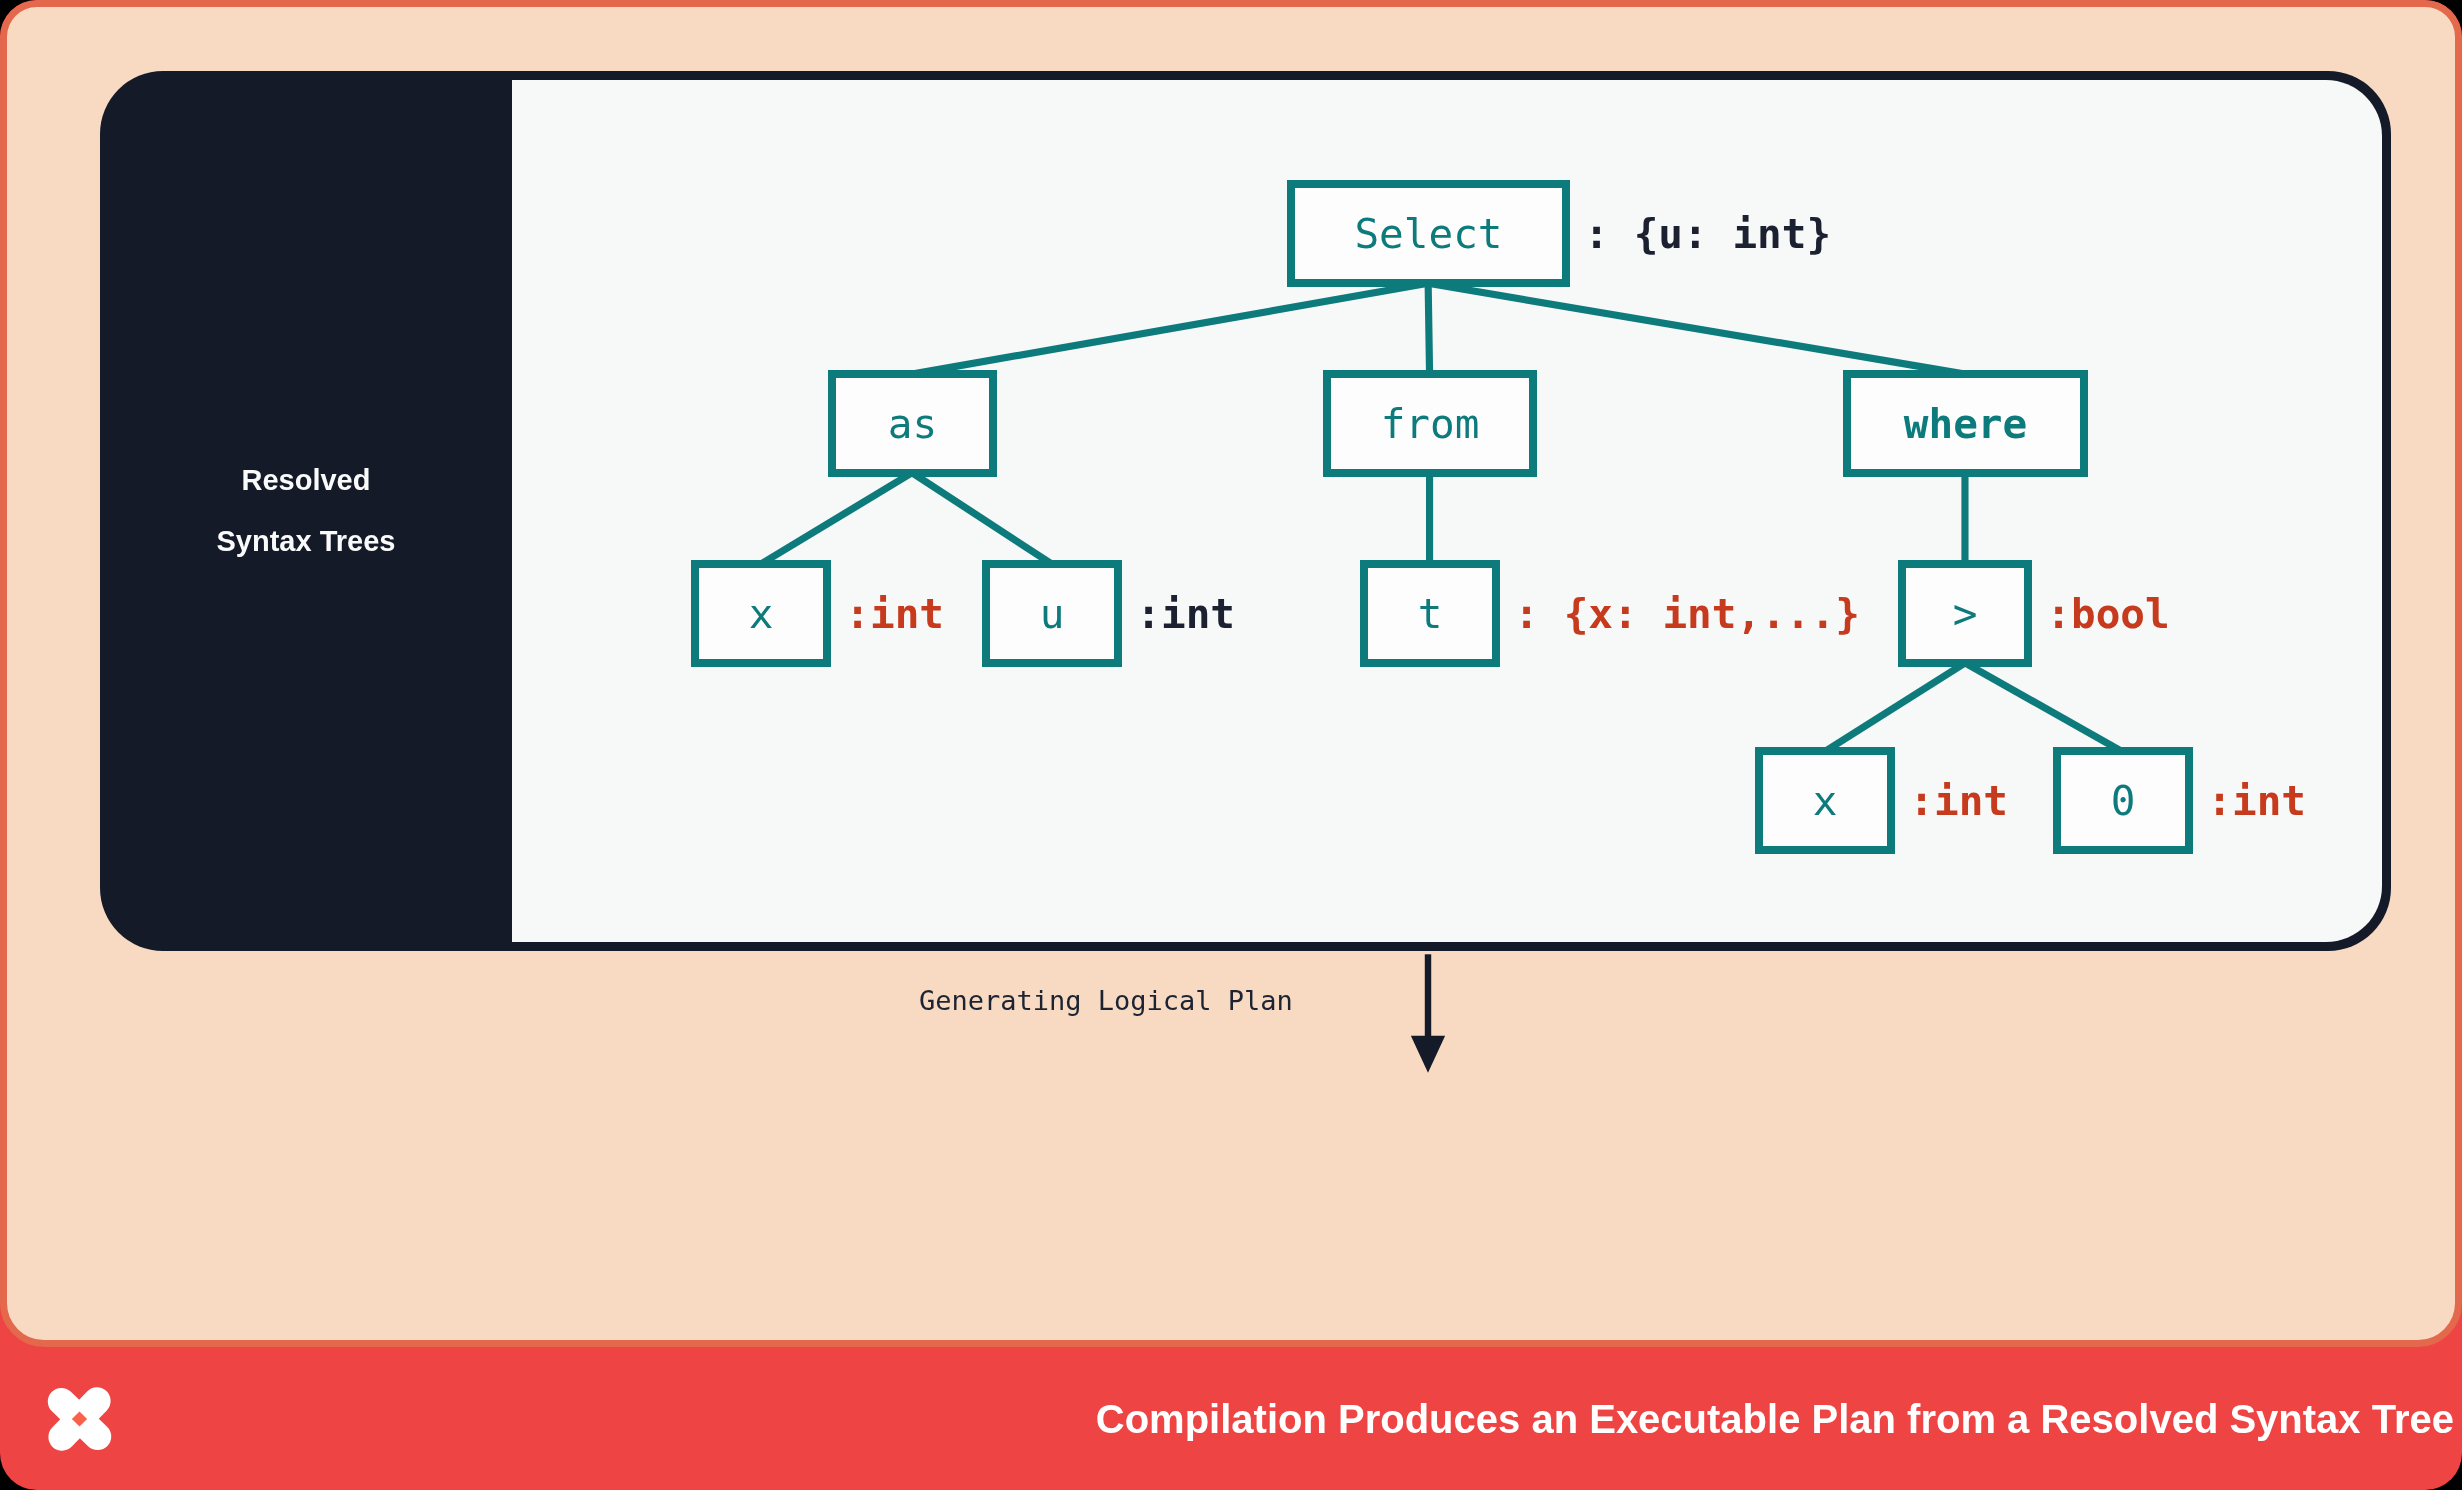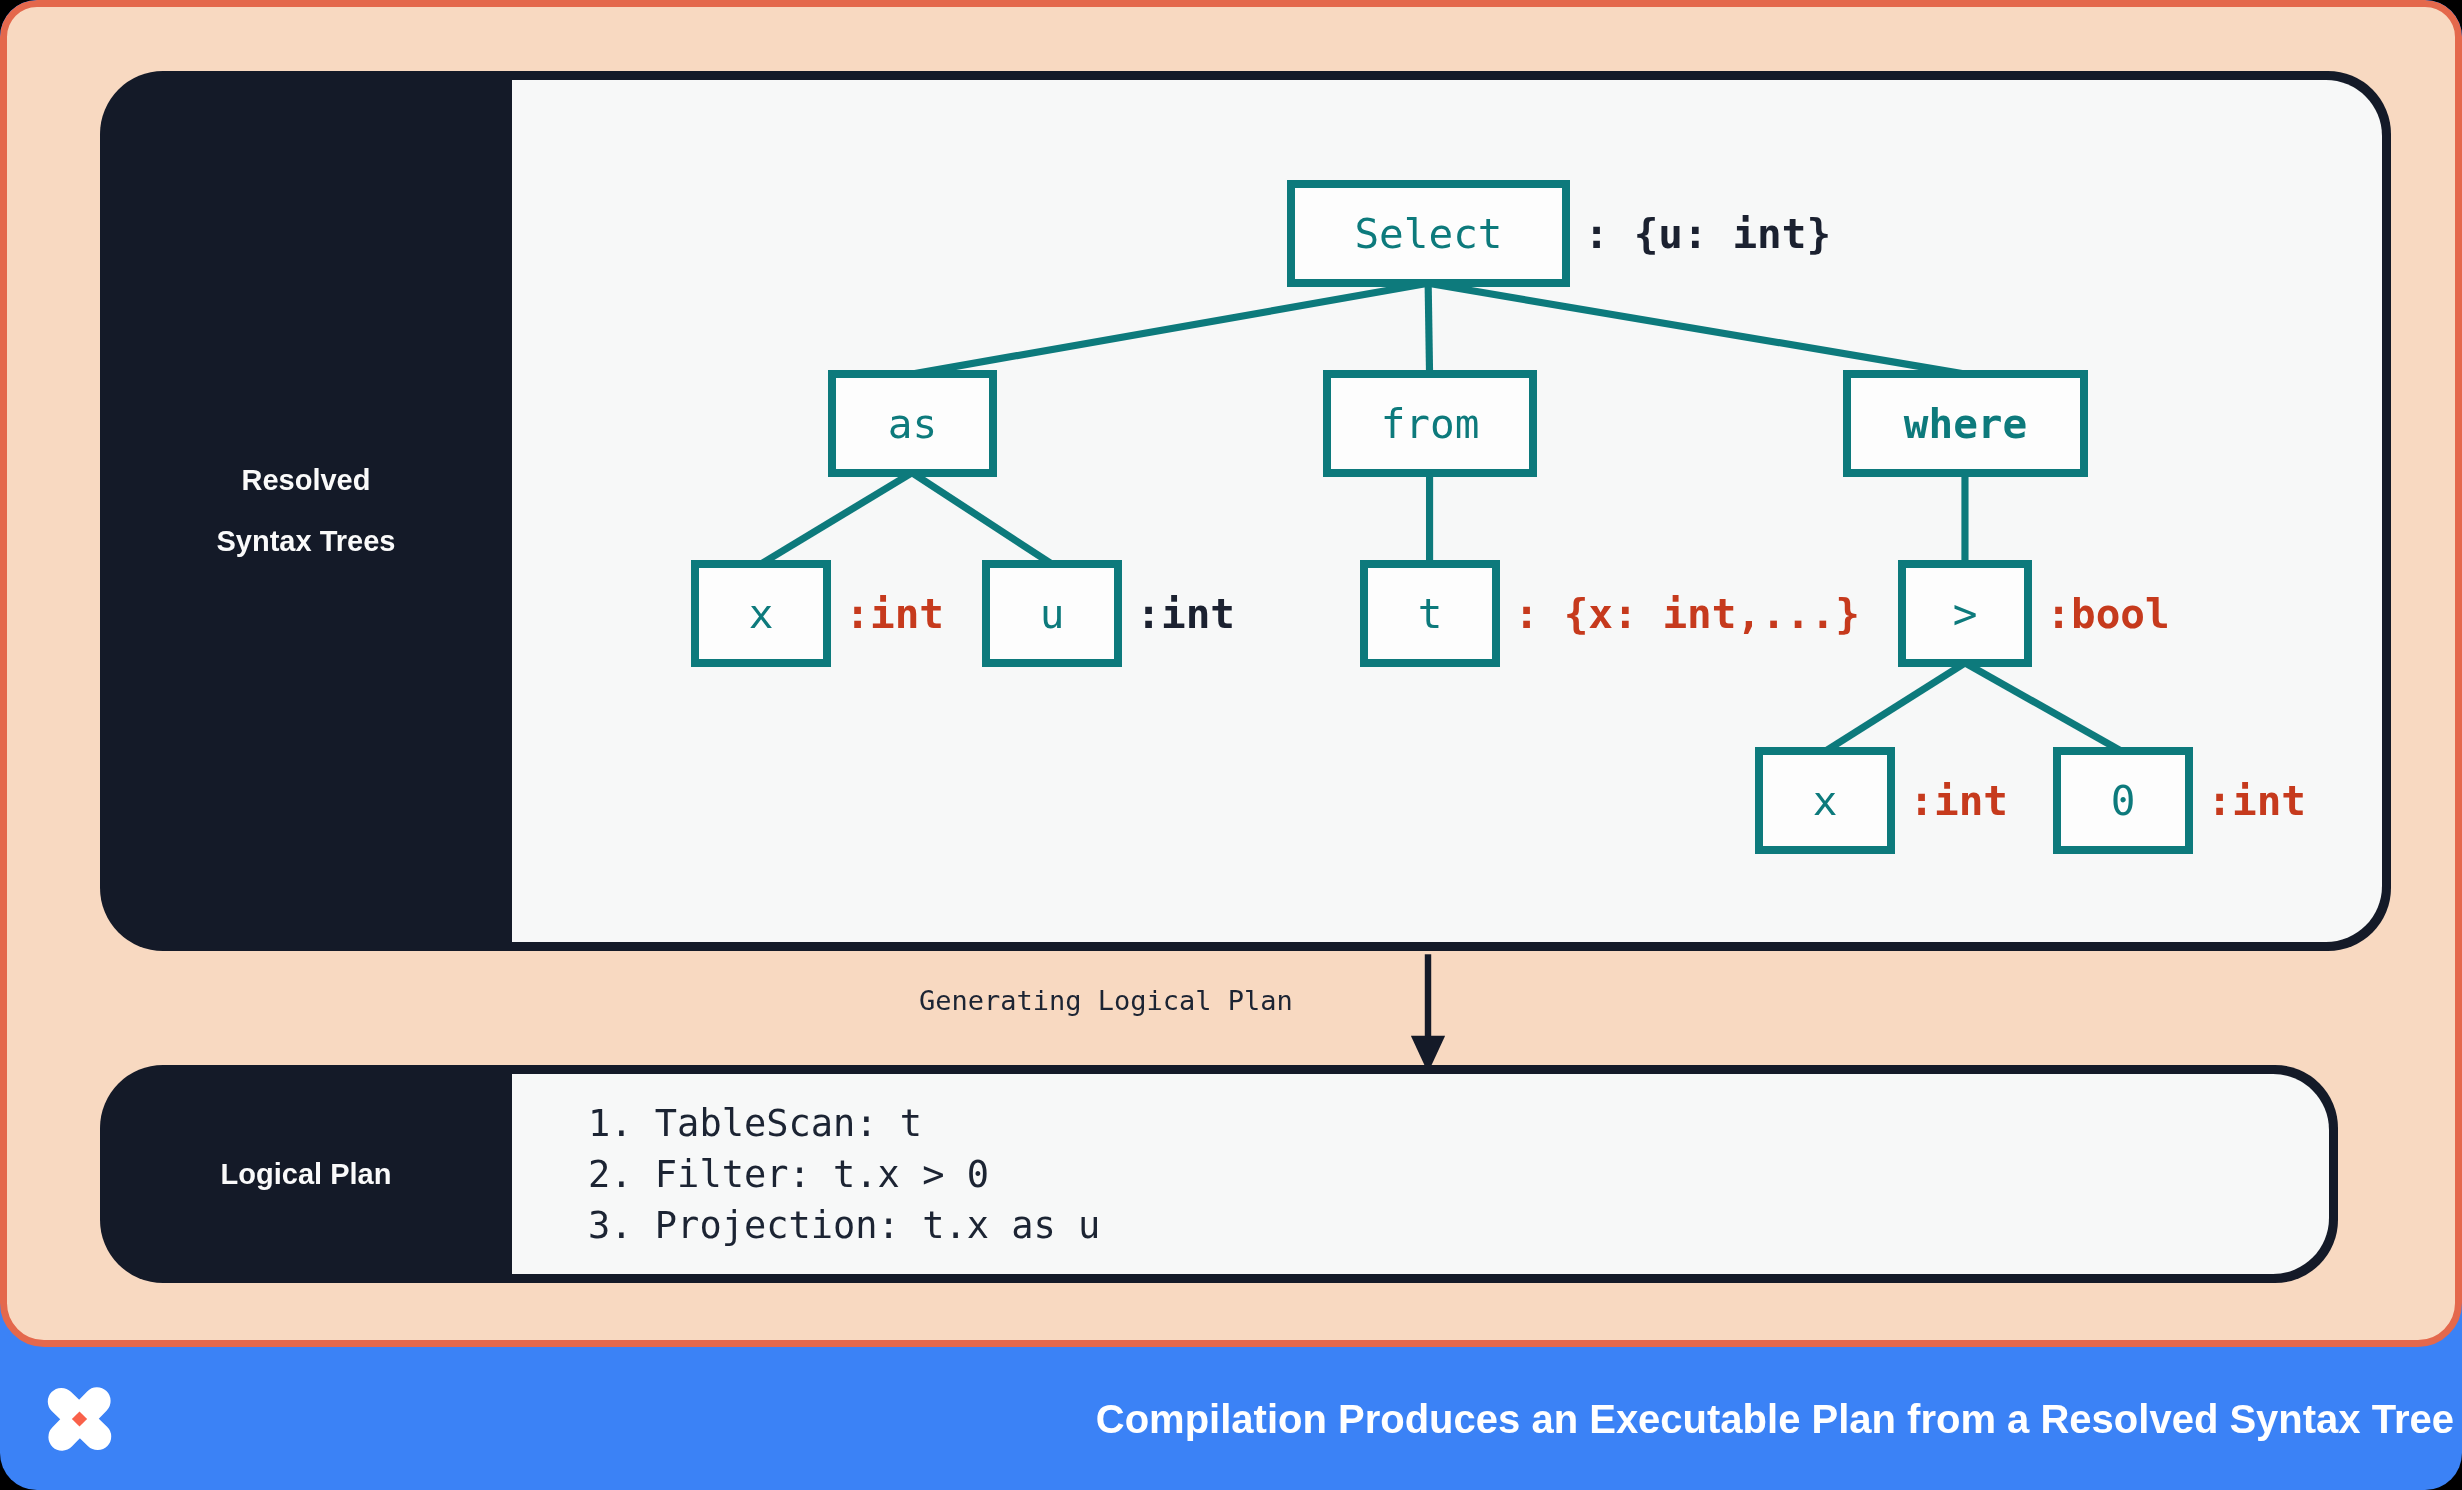--- a/index.html
+++ b/index.html
@@ -1,19 +1,19 @@
 <!DOCTYPE html>
 <html style="font-size:11.4px"><head>
 <meta charset="utf-8">
 <style>
   html,body{margin:0;padding:0;background:#000;}
   .card{
     position:relative;
     width:2462px;height:1490px;
-    background:#3b82f6;
+    background:#ef4444;
     border-radius:37px;
     overflow:hidden;
     font-family:"Liberation Sans", sans-serif;
   }
   
   .content-bg{
     position:absolute;left:0;top:0;right:0;bottom:143px;
     box-sizing:border-box;
     background:#f8d9c1;
     border:7.1px solid #e4684c;
@@ -163,32 +163,20 @@
       <span class="line">Syntax Trees</span>
     </div>
   </section>
 
   <span class="flow-label">Generating Logical Plan</span>
   <svg class="flow-arrow" width="50" height="122" viewBox="0 0 70 170" xmlns="http://www.w3.org/2000/svg">
     <line x1="35" y1="0" x2="35" y2="120" stroke="#141a28" stroke-width="9"></line>
     <polygon points="11,114 59,114 35,166" fill="#141a28"></polygon>
   </svg>
 
-  <section class="panel panel-bottom">
-    <div class="panel-white">
-      <div class="steps">
-        <span class="step">1. TableScan: t</span>
-        <span class="step">2. Filter: t.x &gt; 0</span>
-        <span class="step">3. Projection: t.x as u</span>
-      </div>
-    </div>
-    <div class="sidebar">
-      <span class="line">Logical Plan</span>
-    </div>
-  </section>
 
   <footer class="footer">
     <svg class="logo" width="79" height="83" viewBox="0 0 110 110" xmlns="http://www.w3.org/2000/svg">
       <g fill="#ffffff">
         <rect x="1" y="36" width="108" height="38" rx="19" transform="rotate(-46 55 55)"></rect>
         <rect x="1" y="36" width="108" height="38" rx="19" transform="rotate(44 55 55)"></rect>
       </g>
       <rect x="47.5" y="47.5" width="15" height="15" fill="#f9614a" transform="rotate(45 55 55)"></rect>
     </svg>
     <h1 class="footer-title">Compilation Produces an Executable Plan from a Resolved Syntax Tree</h1>

